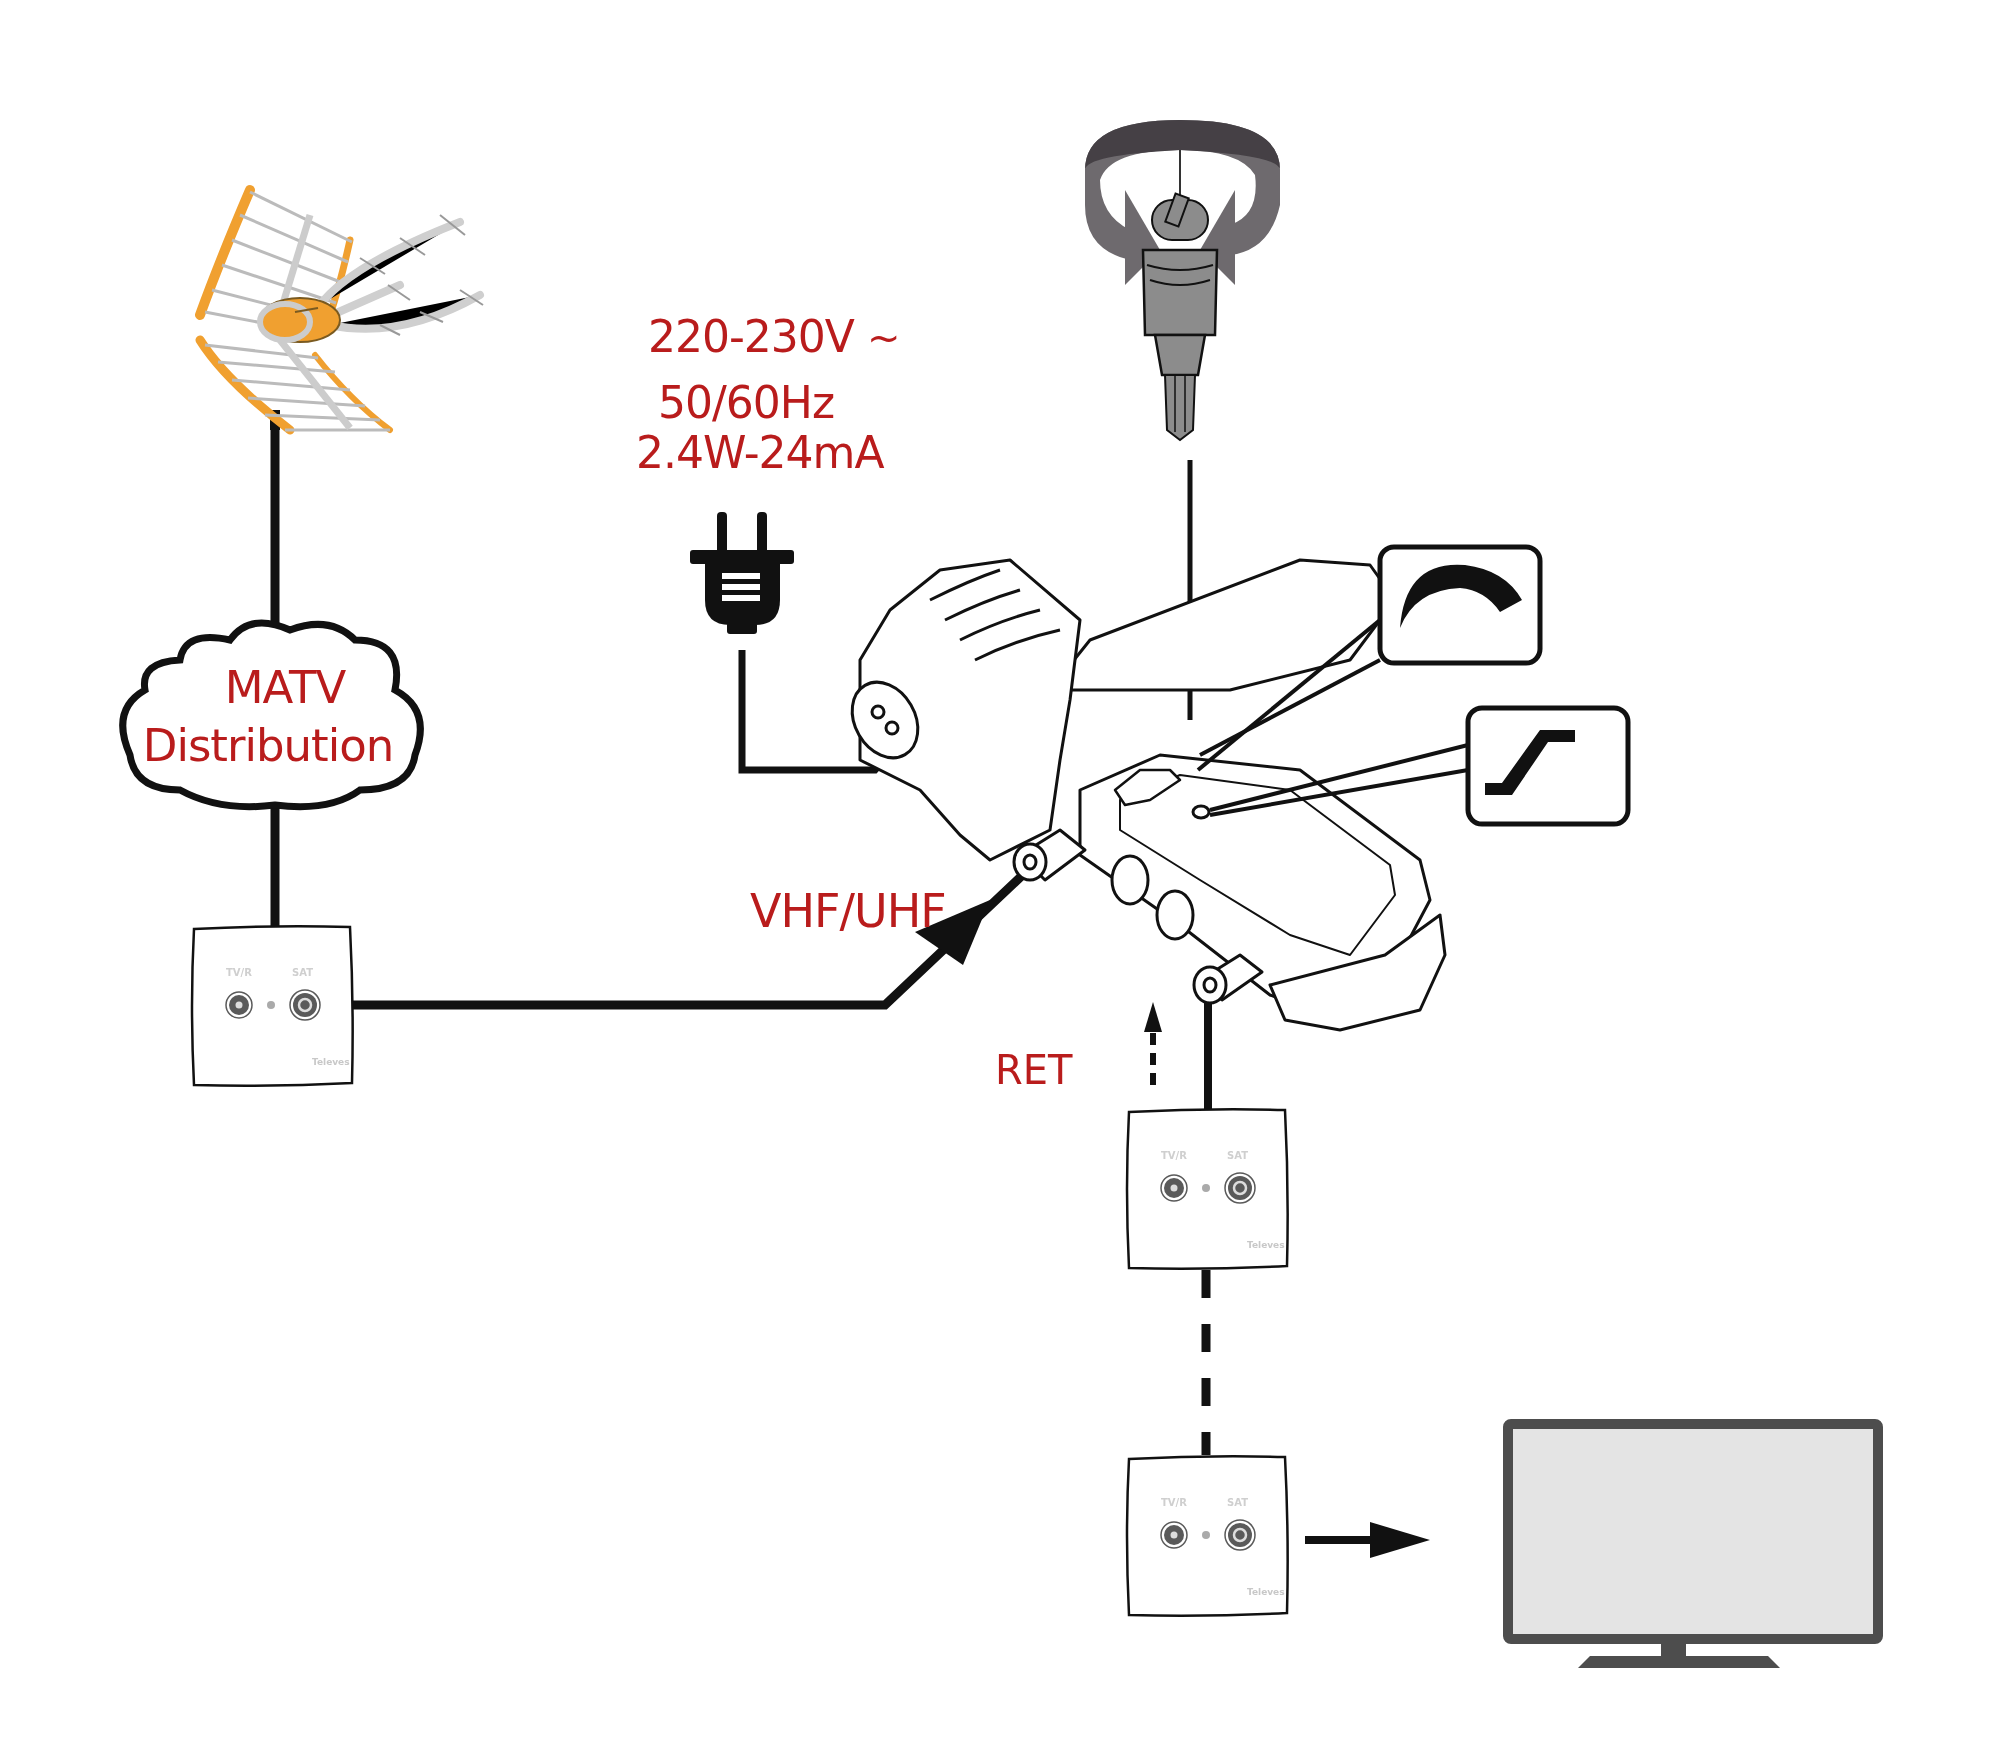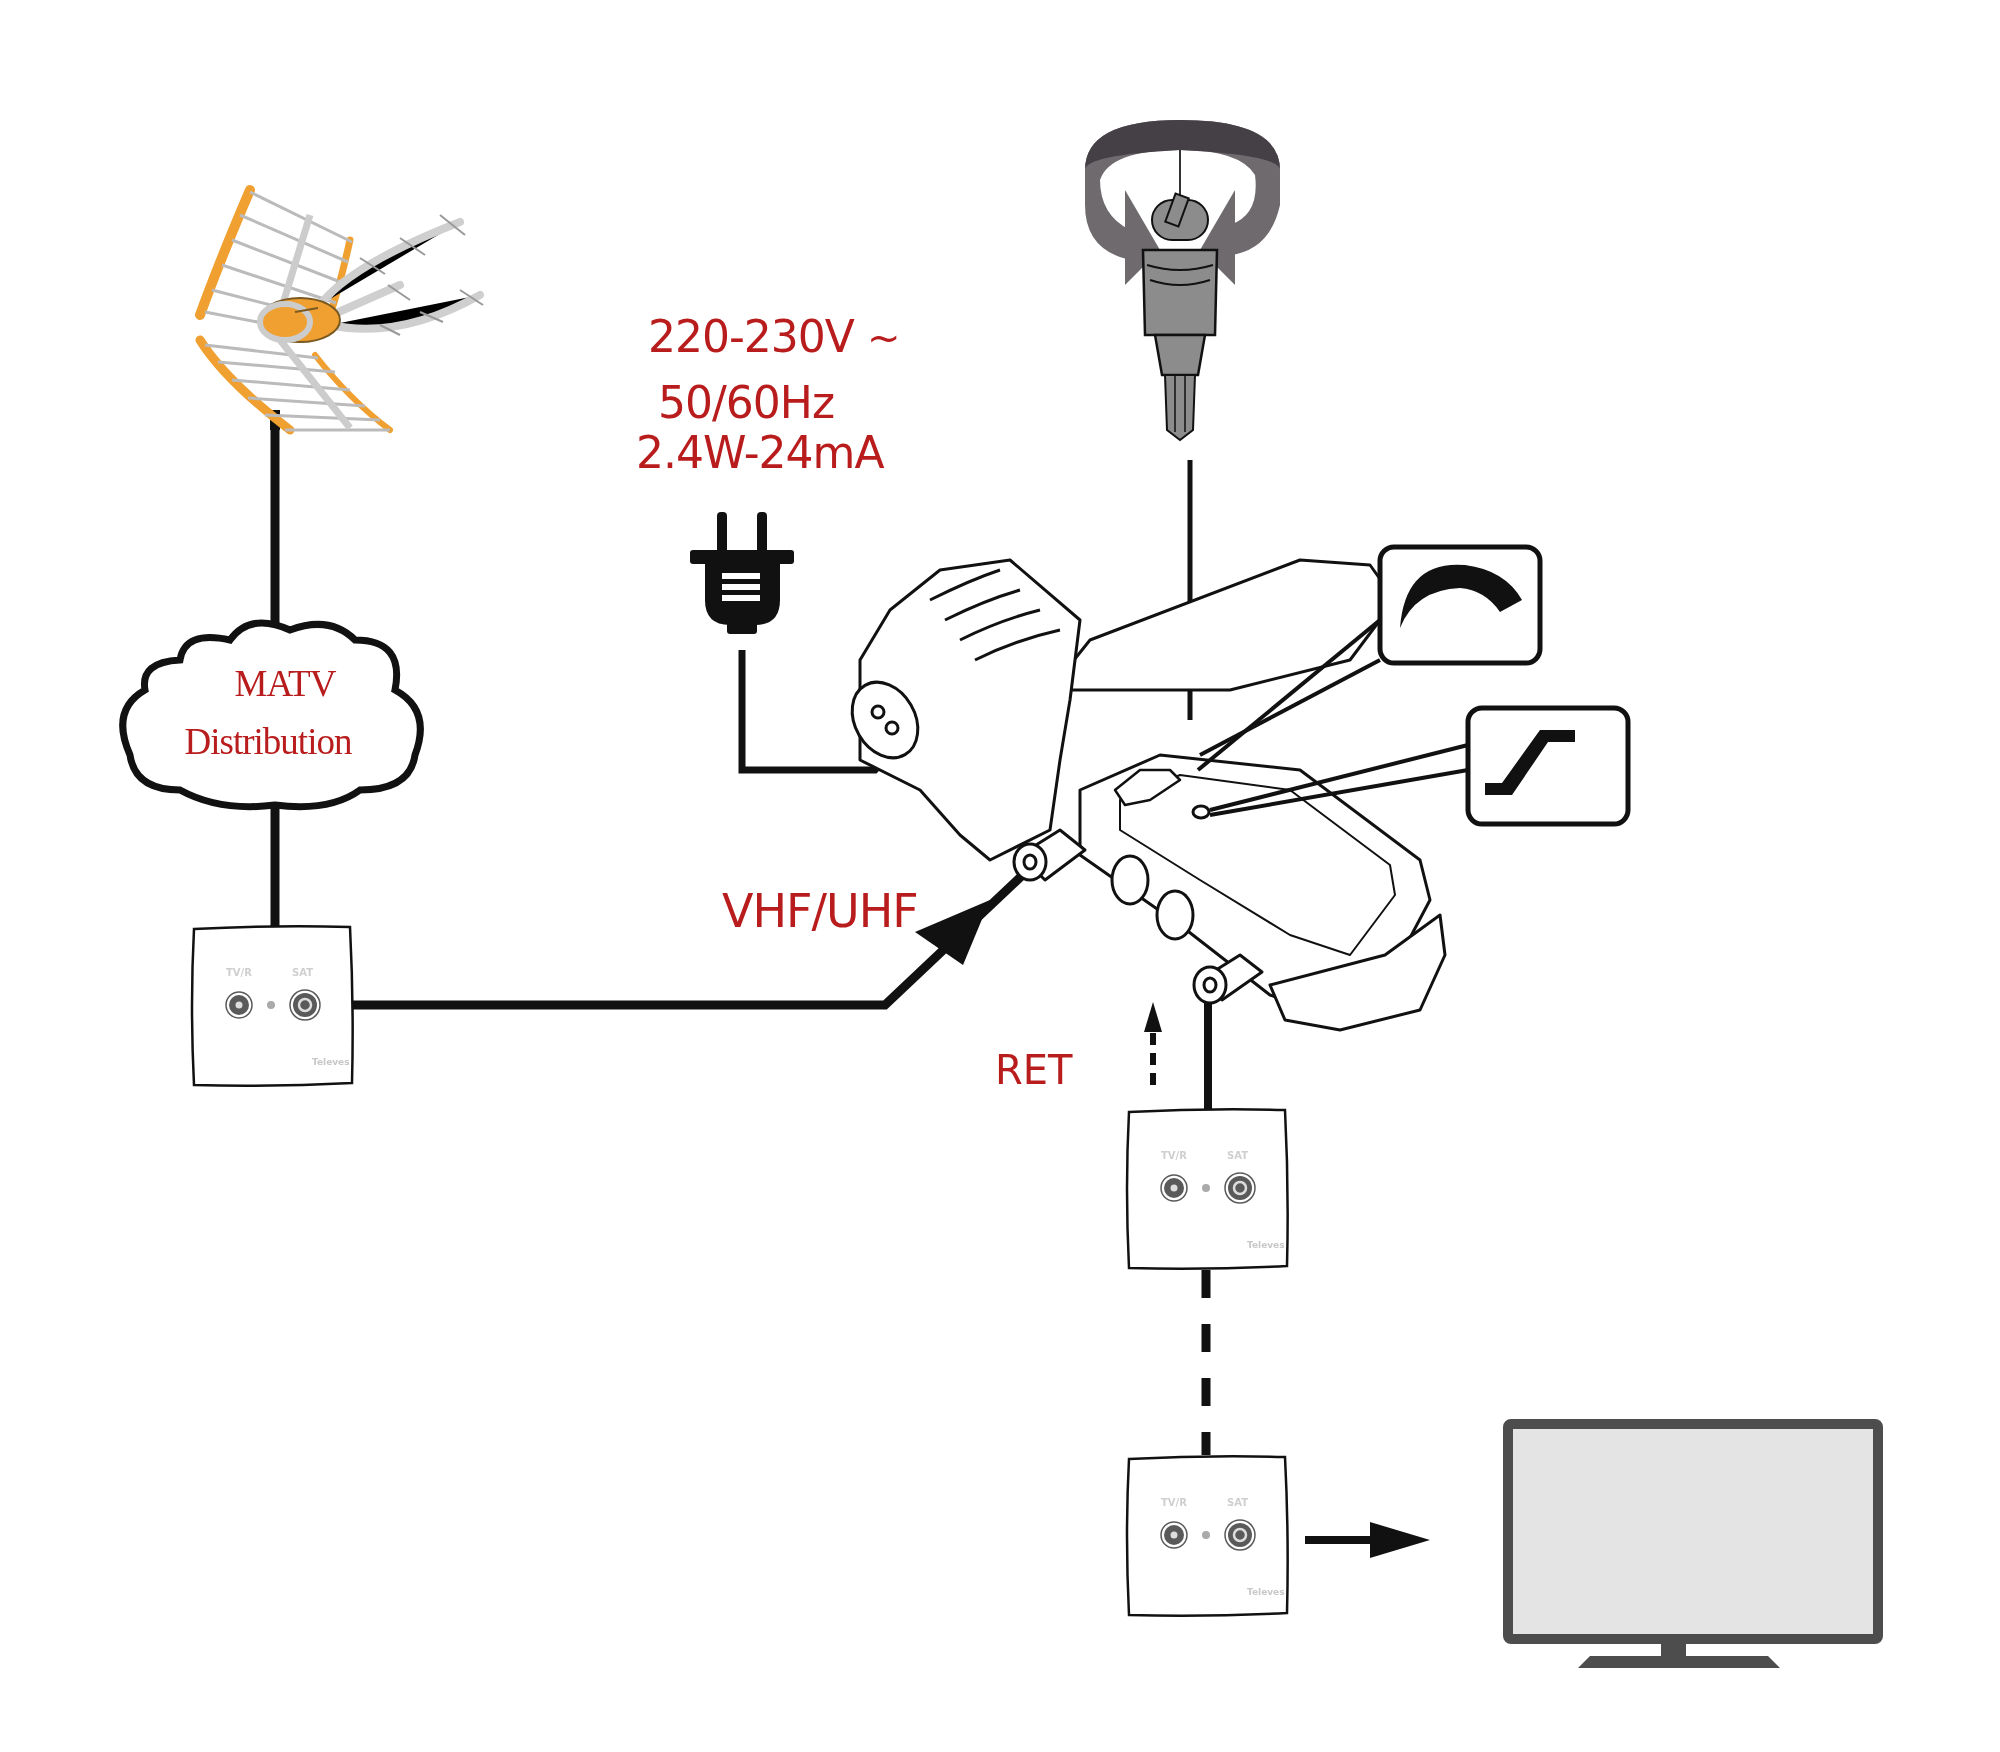--- a/index.html
+++ b/index.html
@@ -2,22 +2,22 @@
 <html><head>
 <meta charset="utf-8">
 <style>
   html, body { margin:0; padding:0; background:#ffffff; }
   body { width:2000px; height:1752px; position:relative; overflow:hidden;
          font-family: "DejaVu Sans", "Liberation Sans", sans-serif; color:#111; }
   #stage { position:absolute; left:0; top:0; width:2000px; height:1752px; }
   .lbl { position:absolute; font-family:"DejaVu Sans", "Liberation Sans", sans-serif;
          color:#b91c1c; white-space:nowrap; line-height:1; }
   .power { font-size:44px; letter-spacing:-1px; }
-  .sig   { font-size:46px; letter-spacing:-1px; }
-  .cloudtxt { font-size:37px; text-align:center; width:300px; letter-spacing:-1px;font-family:Liberation Serif, serif; }
+  .sig   { font-size:46px; letter-spacing:-1px;margin-left:28px; }
+  .cloudtxt { font-size:45px; text-align:center; width:300px; letter-spacing:-1px; }
   .ret   { font-size:40px; }
 </style>
 </head>
 <body>
 
 <div id="stage">
 <svg width="2000" height="1752" viewBox="0 0 2000 1752" xmlns="http://www.w3.org/2000/svg" style="position:absolute;left:0;top:0">
   <defs>
     <g id="outlet-tpl">
       <path d="M2,4 Q80,0 158,2 Q162,80 160,158 Q80,162 2,160 Q-2,80 2,4 Z" fill="#fff" stroke="#111" stroke-width="2.5"></path>

